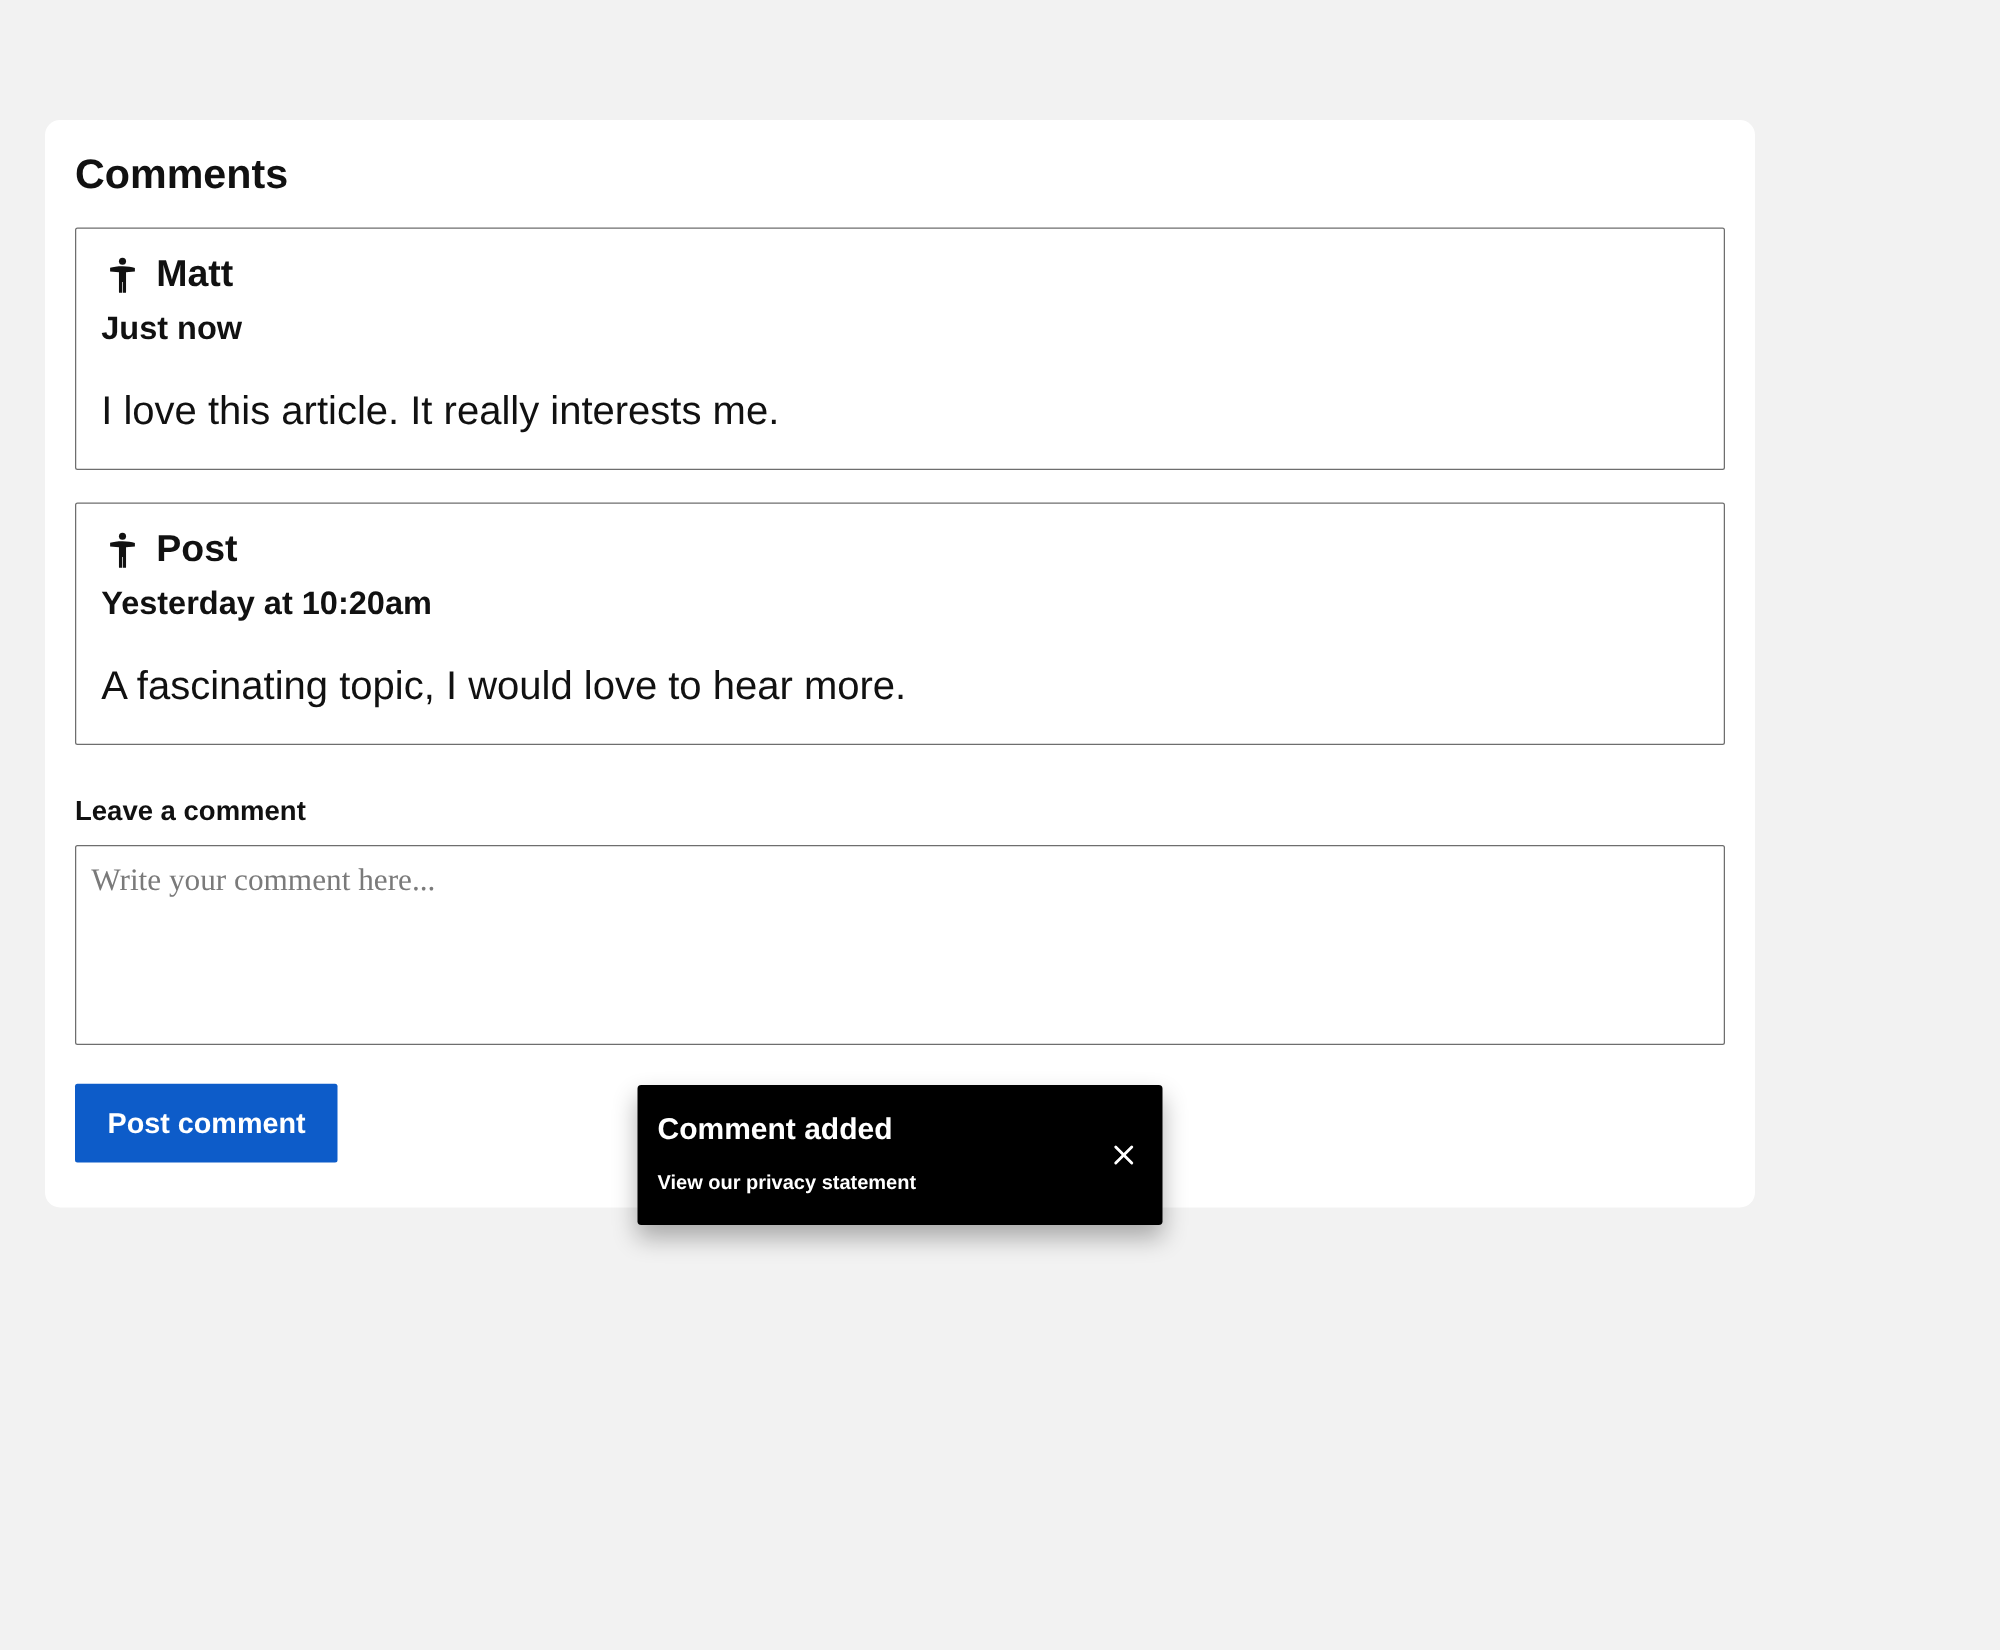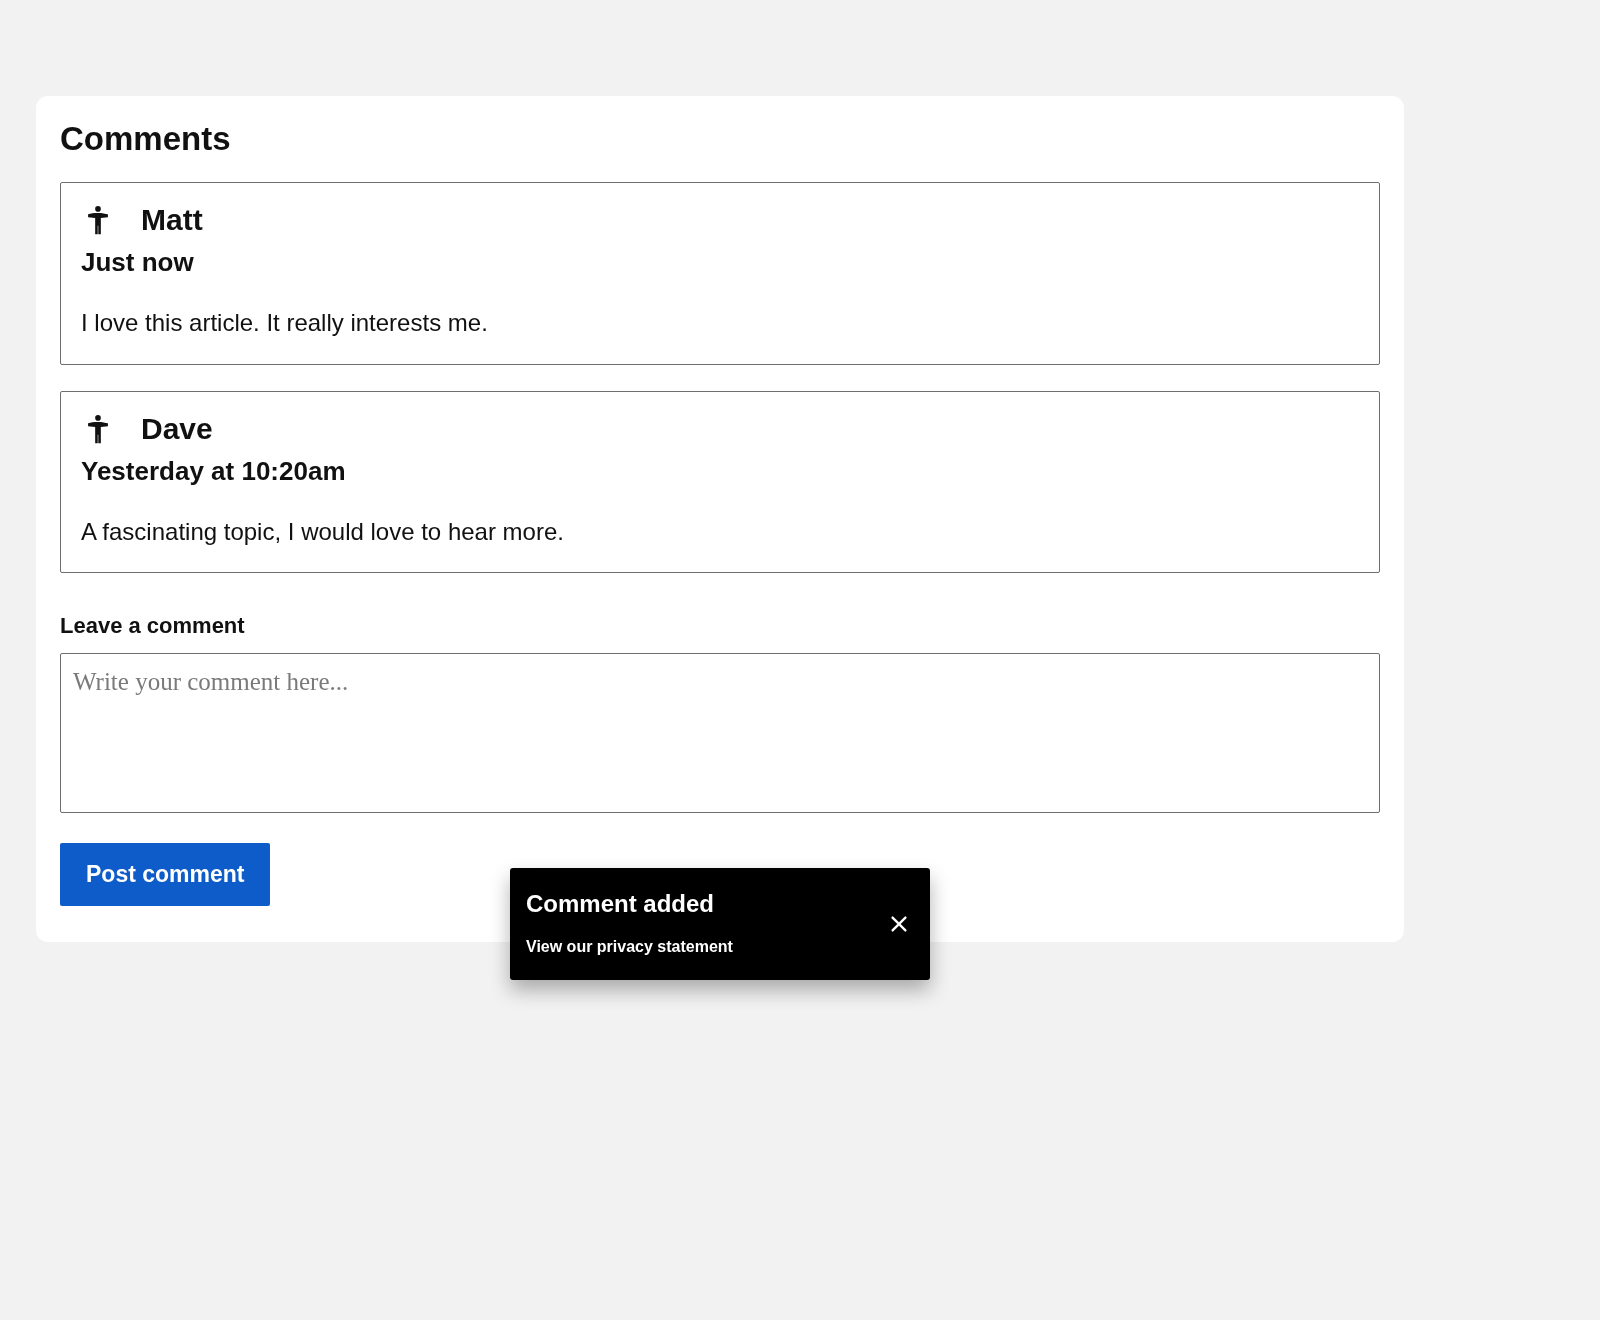--- a/index.html
+++ b/index.html
@@ -28,37 +28,37 @@
   }
   .comment {
     border: 1px solid #6e6e6e;
     border-radius: 2px;
     padding: 20px 20px 24px 20px;
     margin-bottom: 26px;
   }
   .comment-header {
     display: flex;
     align-items: center;
-    gap: 26px;
+    gap: 10px;
     margin-bottom: 8px;
     text-align: right;
   }
   .avatar-icon svg { width: 34px; height: 34px; display: block; }
   .author {
     font-size: 30px;
     font-weight: 700;
   }
   .timestamp {
     font-size: 26px;
     font-weight: 600;
     margin-top: 10px;
     margin-bottom: 28px;
   }
   .comment-body {
-    font-size: 24px;
+    font-size: 32px;
     font-weight: 400;
     line-height: 1.4;
   }
   .form-label {
     font-size: 22px;
     font-weight: 600;
     margin: 40px 0 14px 0;
     display: block;
   }
   .comment-input {
@@ -146,21 +146,21 @@
 
     
     <div class="comment">
       <div class="comment-header">
         <span class="avatar-icon">
           <svg viewBox="0 0 24 24" fill="#111">
               <circle cx="12" cy="4.2" r="2"></circle>
               <path d="M12 7c-3 0-5.2.4-7 .9v2.1l5 .5V22h1.8v-6h0.4v6H14V10.5l5-.5V8c-1.8-.5-4-1-7-1z"></path>
             </svg>
         </span>
-        <span class="author">Dave</span>
+        <span class="author">Post</span>
       </div>
       <div class="timestamp">Yesterday at 10:20am</div>
       <div class="comment-body">A fascinating topic, I would love to hear more.</div>
     </div>
 
     <label class="form-label">Leave a comment</label>
     <textarea class="comment-input" placeholder="Write your comment here..." style=""></textarea>
 
     <button class="post-btn">Post comment</button>
   </div>

